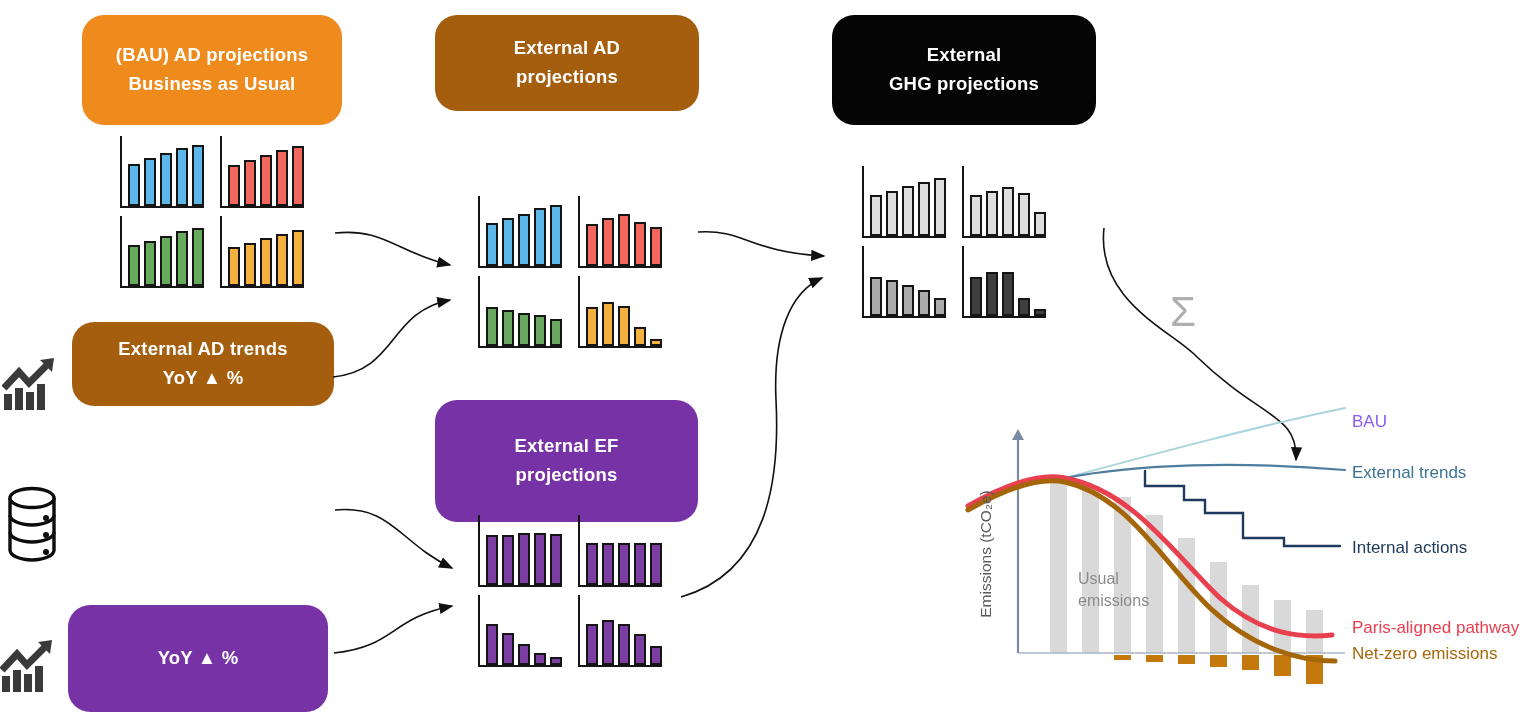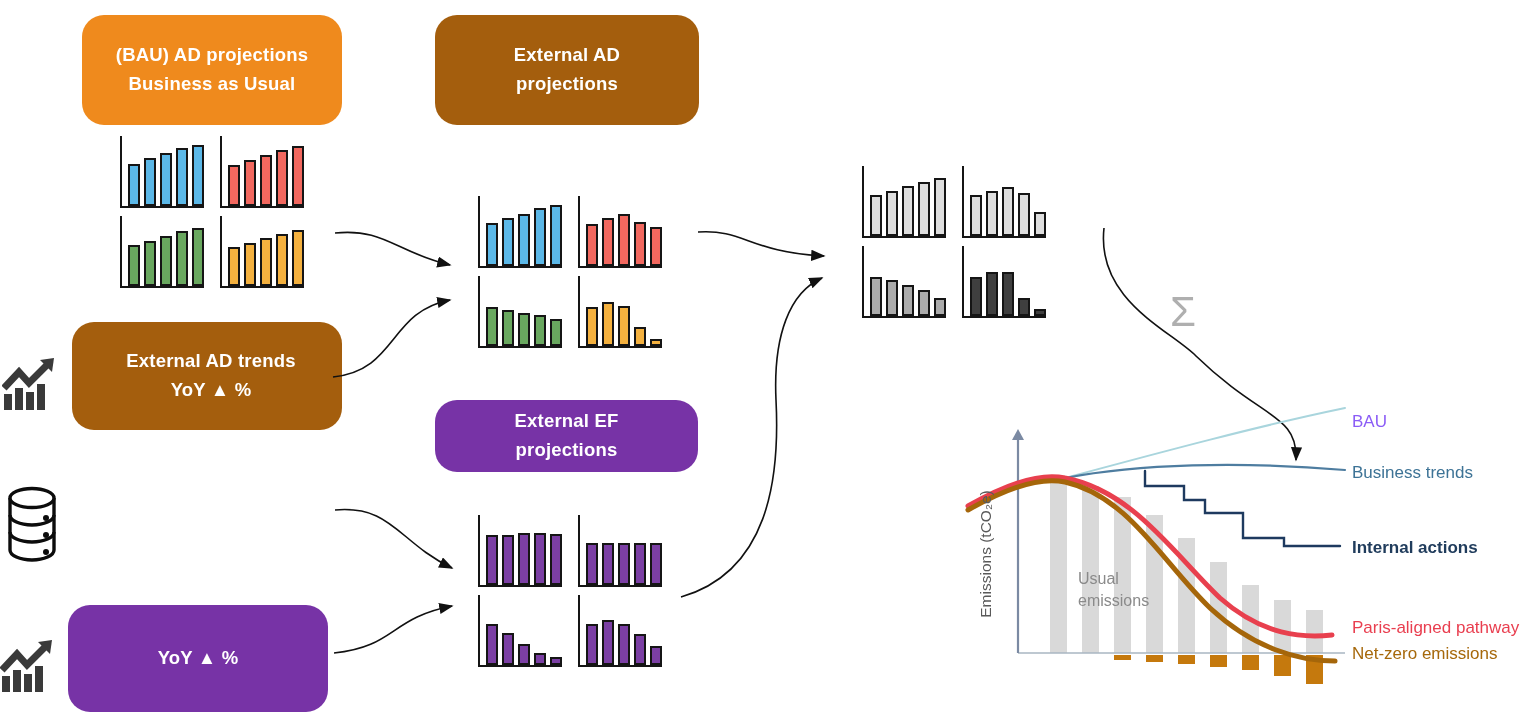--- a/index.html
+++ b/index.html
@@ -38,33 +38,37 @@
 </head>
 <body>
 
 <div id="canvas">
 
   <div class="box" style="left: 82px; top: 15px; width: 260px; height: 110px; background: rgb(239, 138, 29);">
     <span>(BAU) AD projections</span>
     <span>Business as Usual</span>
   </div>
 
-  <div class="box" style="left: 435px; top: 15px; width: 264px; height: 110px; background: rgb(164, 94, 13);">
+  <div class="box" style="left: 435px; top: 15px; width: 264px; height: 96px; background: rgb(164, 94, 13);">
     <span>External AD</span>
     <span>projections</span>
   </div>
 
-
-  <div class="box" style="left: 72px; top: 322px; width: 262px; height: 108px; background: rgb(164, 94, 13); padding-left: 8px;">
+  <div class="box" style="left: 832px; top: 15px; width: 264px; height: 110px; background: rgb(5, 5, 5);">
+    <span>External</span>
+    <span>GHG projections</span>
+  </div>
+
+  <div class="box" style="left: 72px; top: 322px; width: 262px; height: 84px; background: rgb(164, 94, 13);">
     <span>External AD trends</span>
     <span>YoY ▲ %</span>
   </div>
 
 
-  <div class="box" style="left: 435px; top: 400px; width: 263px; height: 72px; background: rgb(119, 51, 166);">
+  <div class="box" style="left: 435px; top: 400px; width: 263px; height: 122px; background: rgb(119, 51, 166);">
     <span>External EF</span>
     <span>projections</span>
   </div>
 
   <div class="box" style="left: 68px; top: 605px; width: 260px; height: 107px; background: rgb(119, 51, 166);">
     <span>YoY ▲ %</span>
   </div>
 
   <div class="icon" style="left:2px;top:356px;">
     <svg width="54" height="56" viewBox="0 0 54 56">
@@ -275,18 +279,18 @@
         <path d="M187,73 L187,88 L226,88 L226,102 L247,102 L247,115 L285,115 L285,140 L326,140 L326,148 L382,148" fill="none" stroke="#1E3A5F" stroke-width="2.4" stroke-linecap="round"></path>
         <path d="M10,108 C45,88 80,74 107,80 C175,93 215,155 262,200 C305,238 345,240 374,237" fill="none" stroke="#E8404E" stroke-width="5" stroke-linecap="round"></path>
         <path d="M10,112 C45,92 80,78 107,84 C170,98 205,165 252,210 C295,250 340,263 377,263" fill="none" stroke="#A5660A" stroke-width="5" stroke-linecap="round"></path>
       </svg>
     </div>
 
   <div class="ylabel">Emissions (tCO₂e)</div>
   <div class="gross-label">Usual emissions</div>
 
   <div class="legend-item" style="left: 1352px; top: 412px; color: #8b5cf6;">BAU</div>
-  <div class="legend-item" style="left: 1352px; top: 463px; color: rgb(61, 115, 150);">Business trends</div>
-  <div class="legend-item" style="left: 1352px; top: 538px; color: rgb(32, 60, 92); font-weight: bold;">Internal actions</div>
+  <div class="legend-item" style="left: 1352px; top: 463px; color: rgb(61, 115, 150);">External trends</div>
+  <div class="legend-item" style="left: 1352px; top: 538px; color: rgb(32, 60, 92);">Internal actions</div>
   <div class="legend-item" style="left: 1352px; top: 618px; color: rgb(233, 62, 79);">Paris-aligned pathway</div>
   <div class="legend-item" style="left: 1352px; top: 644px; color: rgb(166, 104, 11);">Net-zero emissions</div>
 
 </div>
 
 </body></html>

